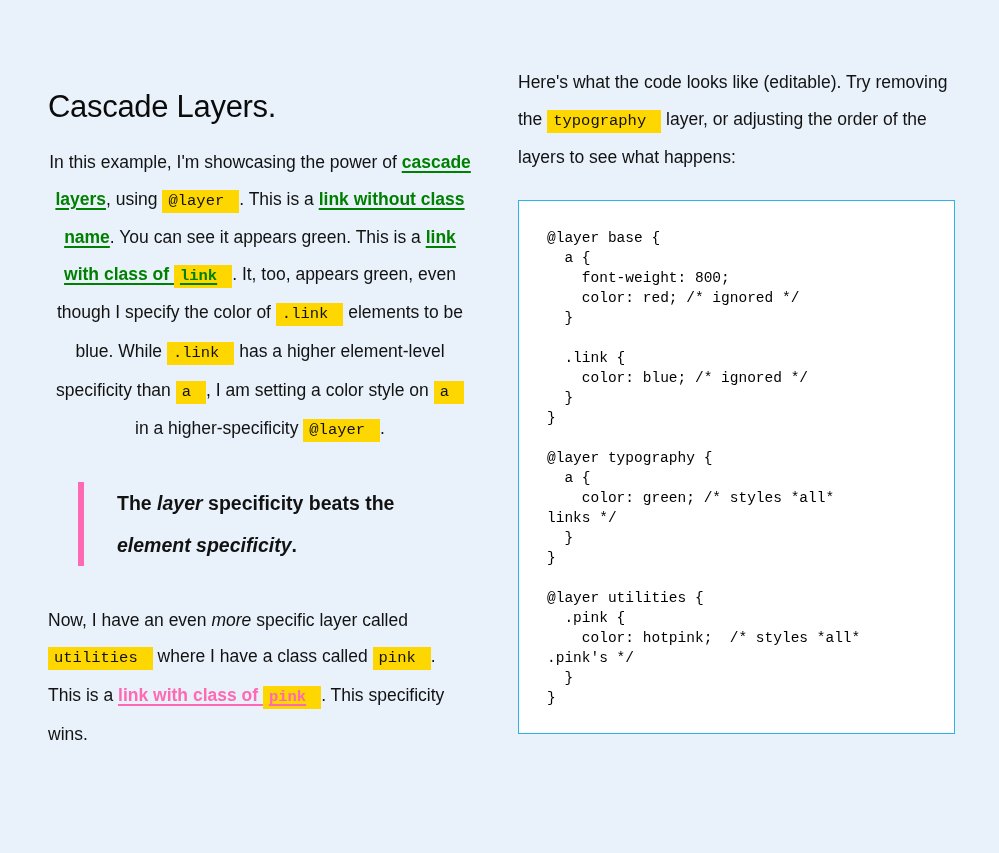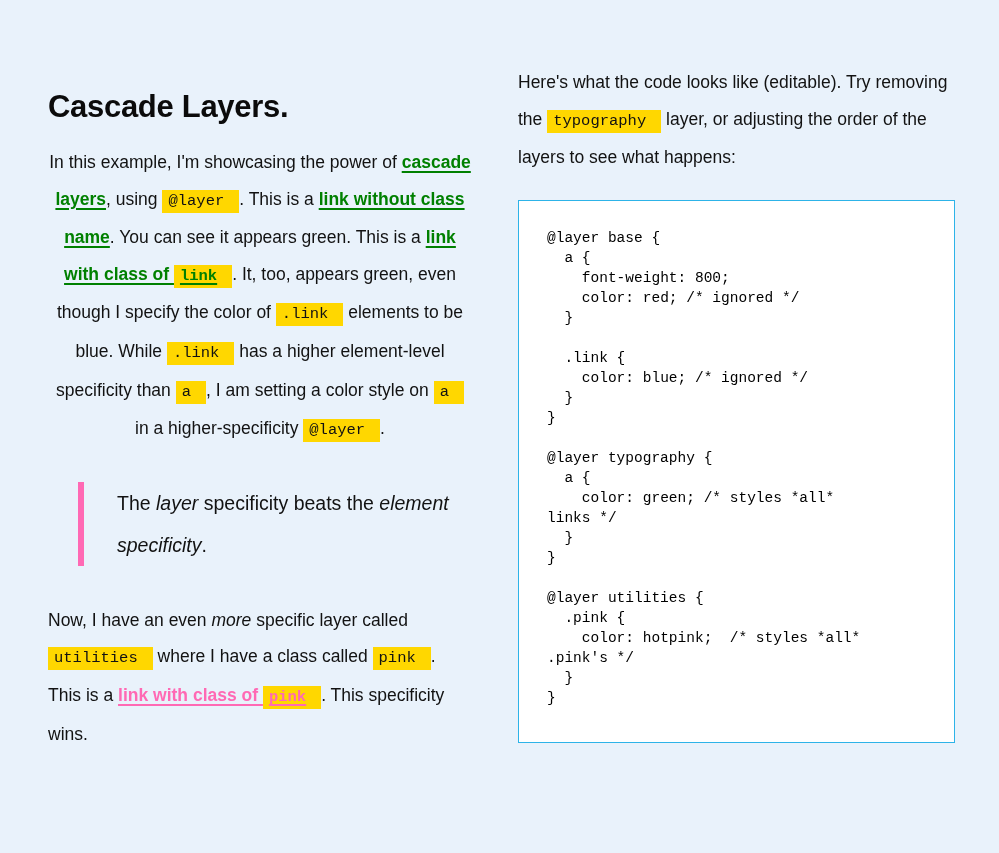--- a/index.html
+++ b/index.html
@@ -18,37 +18,38 @@
     padding: 64px 48px 0 48px;
     display: flex;
     gap: 46px;
   }
   .col-left { flex: 0 0 424px; width: 424px; }
   .col-right { flex: 0 0 437px; width: 437px; }
 
   h1.page-title {
     font-size: 31px;
     line-height: 37px;
-    font-weight: 700;
+    font-weight: 400;
     letter-spacing: -0.3px;
     margin: 24px 0 0 0;
     color: #0b0b0b;
   }
   p.body {
     font-size: 17.5px;
     line-height: 36.6px;
     margin: 0;
   }
   #p1 { margin-top: 19px; text-align: center; }
   #p2 { margin-top: 36px; }
 
   blockquote.quote {
     margin: 33px 0 0 30px;
     border-left: 6px solid #ff69b4;
     padding: 0 0 0 33px;
+    font-weight: bold;
   }
   blockquote.quote p {
     font-size: 19.5px;
     line-height: 42px;
     margin: 0;
   }
 
   .chip {
     font-family: "Liberation Mono", "DejaVu Sans Mono", monospace;
     font-size: 15.5px;
@@ -67,21 +68,21 @@
   a.lnk.pink  { color: #ff69b4; }
   a.lnk .chip { color: inherit; font-weight: 700; }
 
   em { font-style: italic; }
 
   pre.code-box {
     margin: 24px 0 0 0;
     width: 437px;
     background: #ffffff;
     border: 1px solid #2db3e8;
-    padding: 27px 28px 34px 28px;
+    padding: 27px 28px 25px 28px;
     font-family: "Liberation Mono", "DejaVu Sans Mono", monospace;
     font-size: 14.5px;
     line-height: 20px;
     color: #000000;
     white-space: pre-wrap;
     word-wrap: break-word;
     outline: none;
   }
 </style>
 </head>

